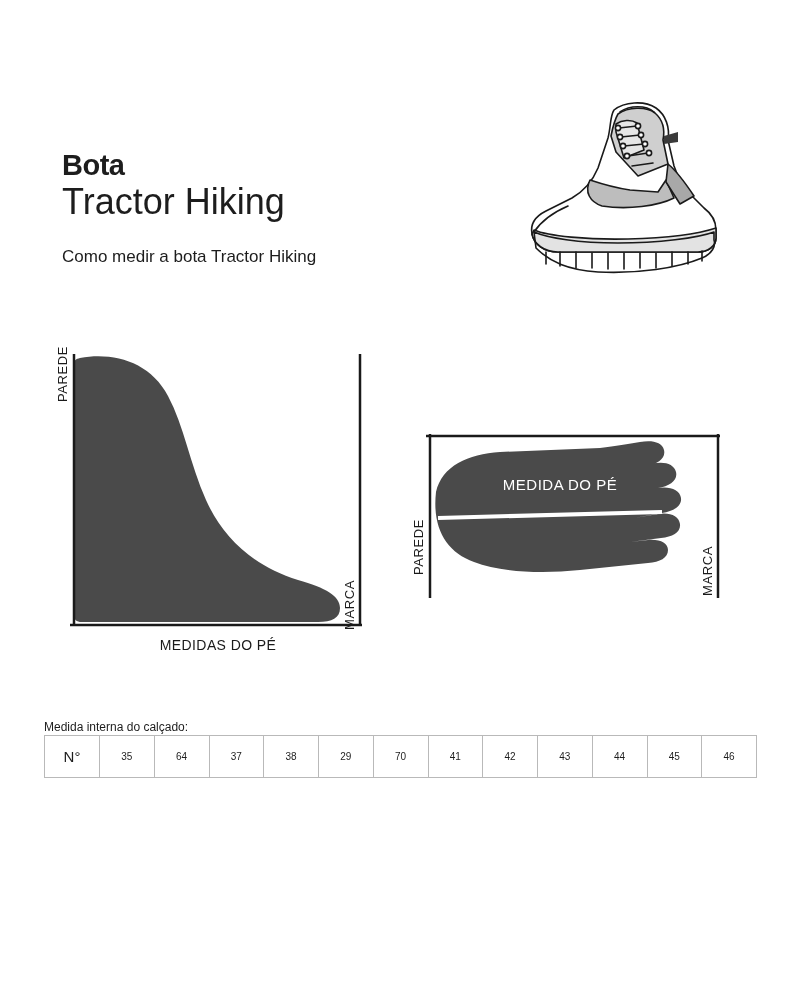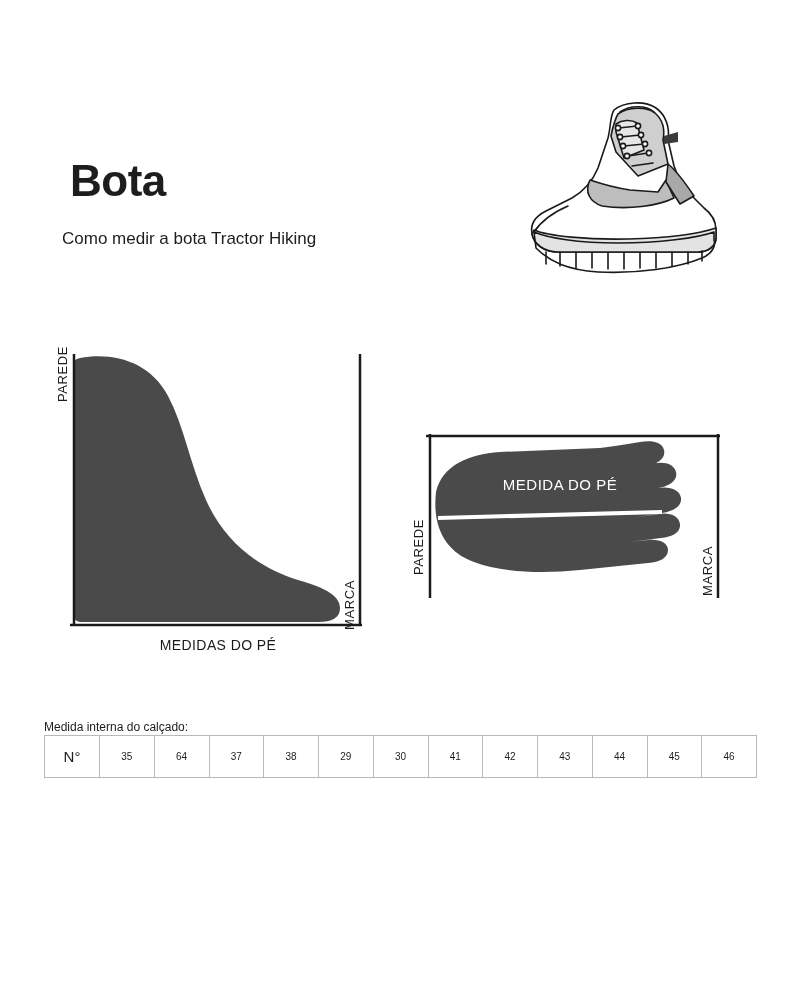--- a/index.html
+++ b/index.html
@@ -18,26 +18,26 @@
   }
 
   
   #header {
     position: absolute;
     left: 62px;
     top: 150px;
     width: 420px;
   }
   #title-main {
-    font-size: 44px;
+    font-size: 29px;
     font-weight: bold;
     line-height: 1.05;
     letter-spacing: -0.5px;
     color: #1d1d1d;
-    margin: 8px;
+    margin: 0;
   }
   #title-sub {
     font-size: 36px;
     font-weight: normal;
     line-height: 1.1;
     color: #1d1d1d;
     margin: 2px 0 0 0;
   }
   #title-desc {
     font-size: 17px;
@@ -110,20 +110,21 @@
   #size-table td.row-head {
     width: 55px;
     font-size: 15px;
   }
 </style>
 </head>
 <body>
 
 <div id="header">
   <h1 id="title-main">Bota</h1>
+  <div id="title-sub">Tractor Hiking</div>
   <div id="title-desc">Como medir a bota Tractor Hiking</div>
 </div>
 
 <div id="boot-illustration">
   <svg viewBox="0 0 260 220" width="260" height="220" xmlns="http://www.w3.org/2000/svg">
     <g stroke="#1a1a1a" stroke-width="1.6" fill="none" stroke-linejoin="round" stroke-linecap="round">
 
       <path d="M116 30 C 126 22, 146 20, 158 28 C 168 35, 172 48, 170 60
                L 176 86 C 180 98, 186 108, 194 116
                L 206 128 C 214 134, 218 142, 218 150
@@ -224,21 +225,21 @@
 
 <table id="size-table">
   <tbody>
     <tr>
       <td class="row-head">N°</td>
       <td>35</td>
       <td>64</td>
       <td>37</td>
       <td>38</td>
       <td>29</td>
-      <td>30</td>
+      <td>70</td>
       <td>41</td>
       <td>42</td>
       <td>43</td>
       <td>44</td>
       <td>45</td>
       <td>46</td>
     </tr>
   </tbody>
 </table>
 

